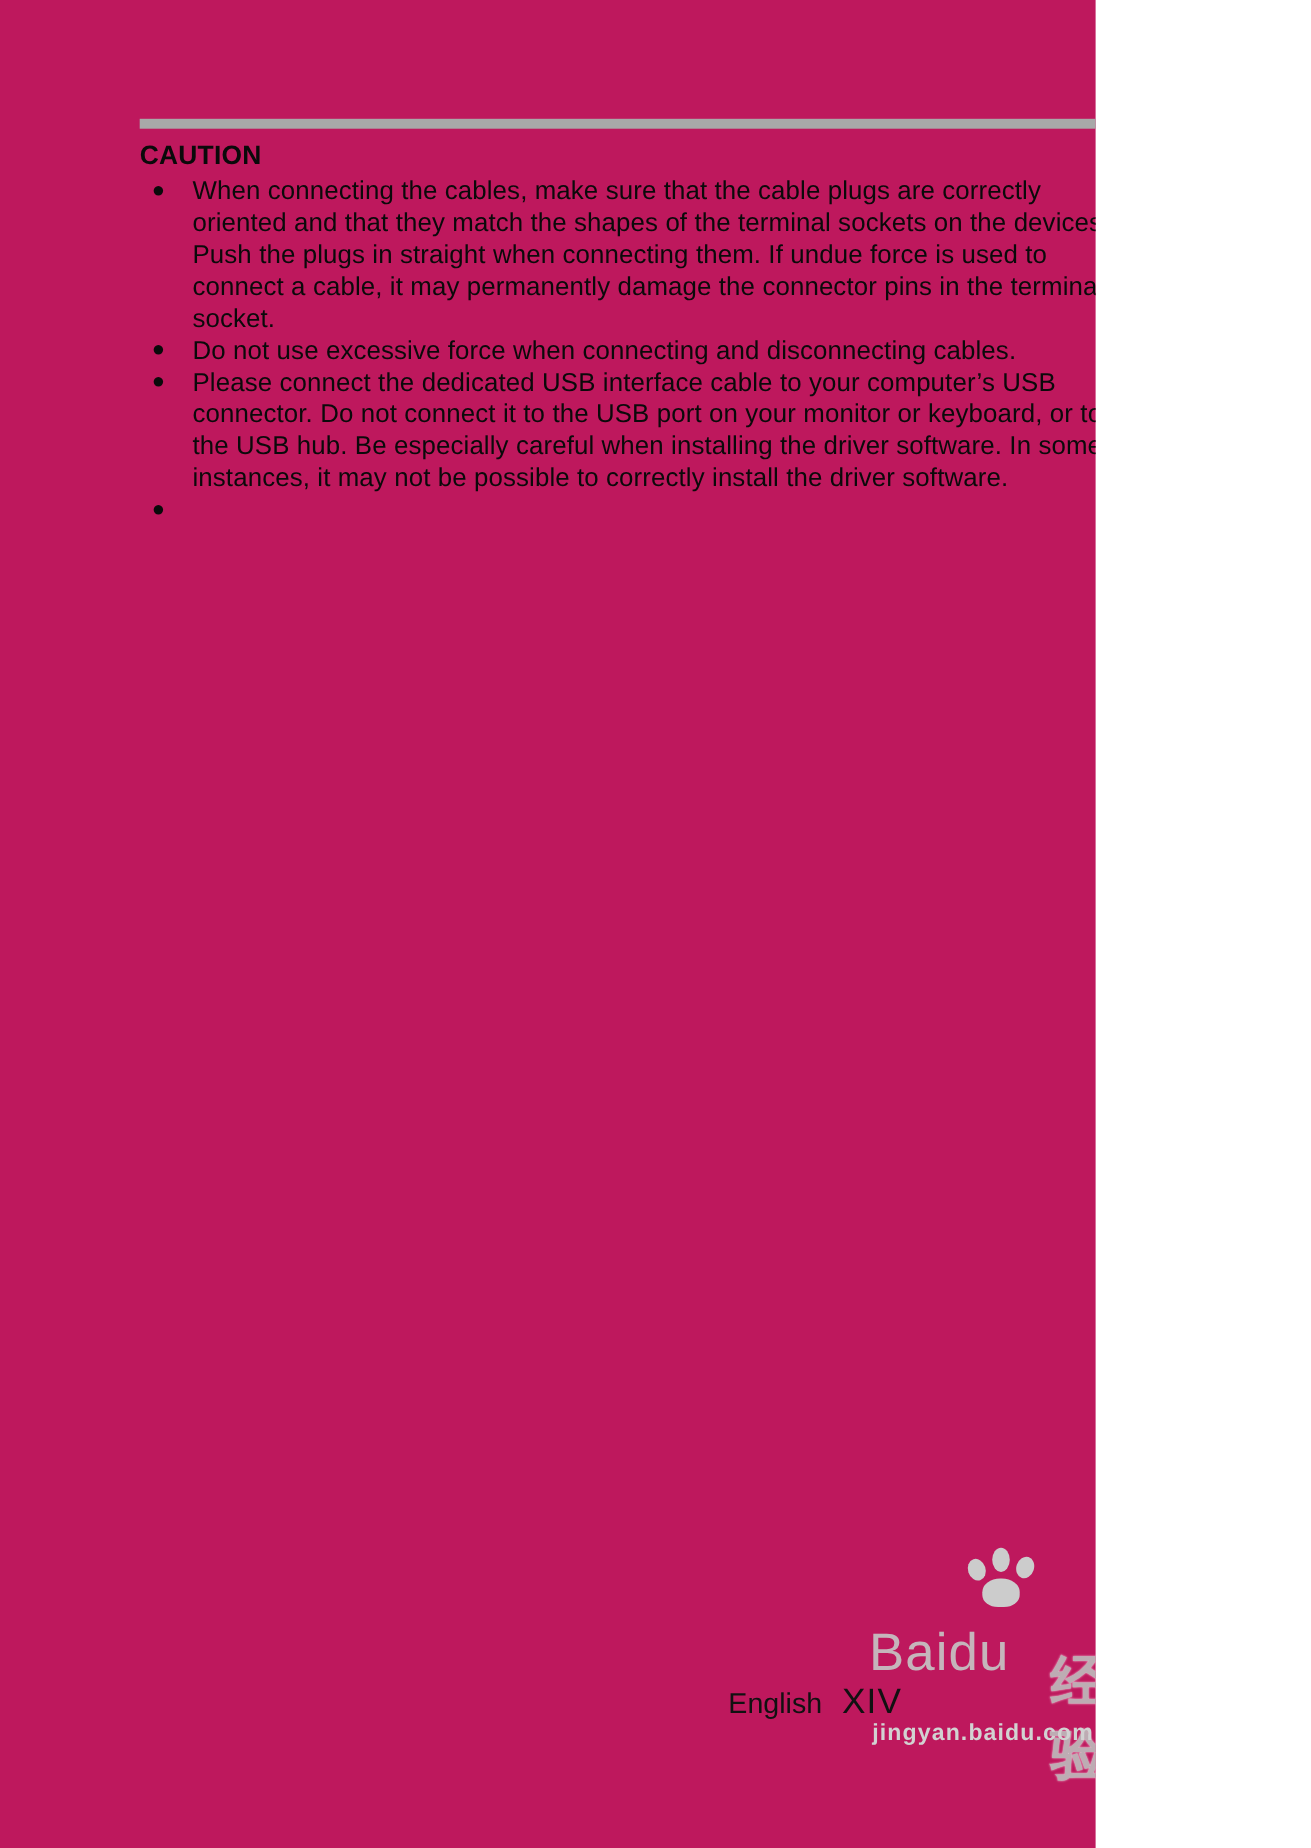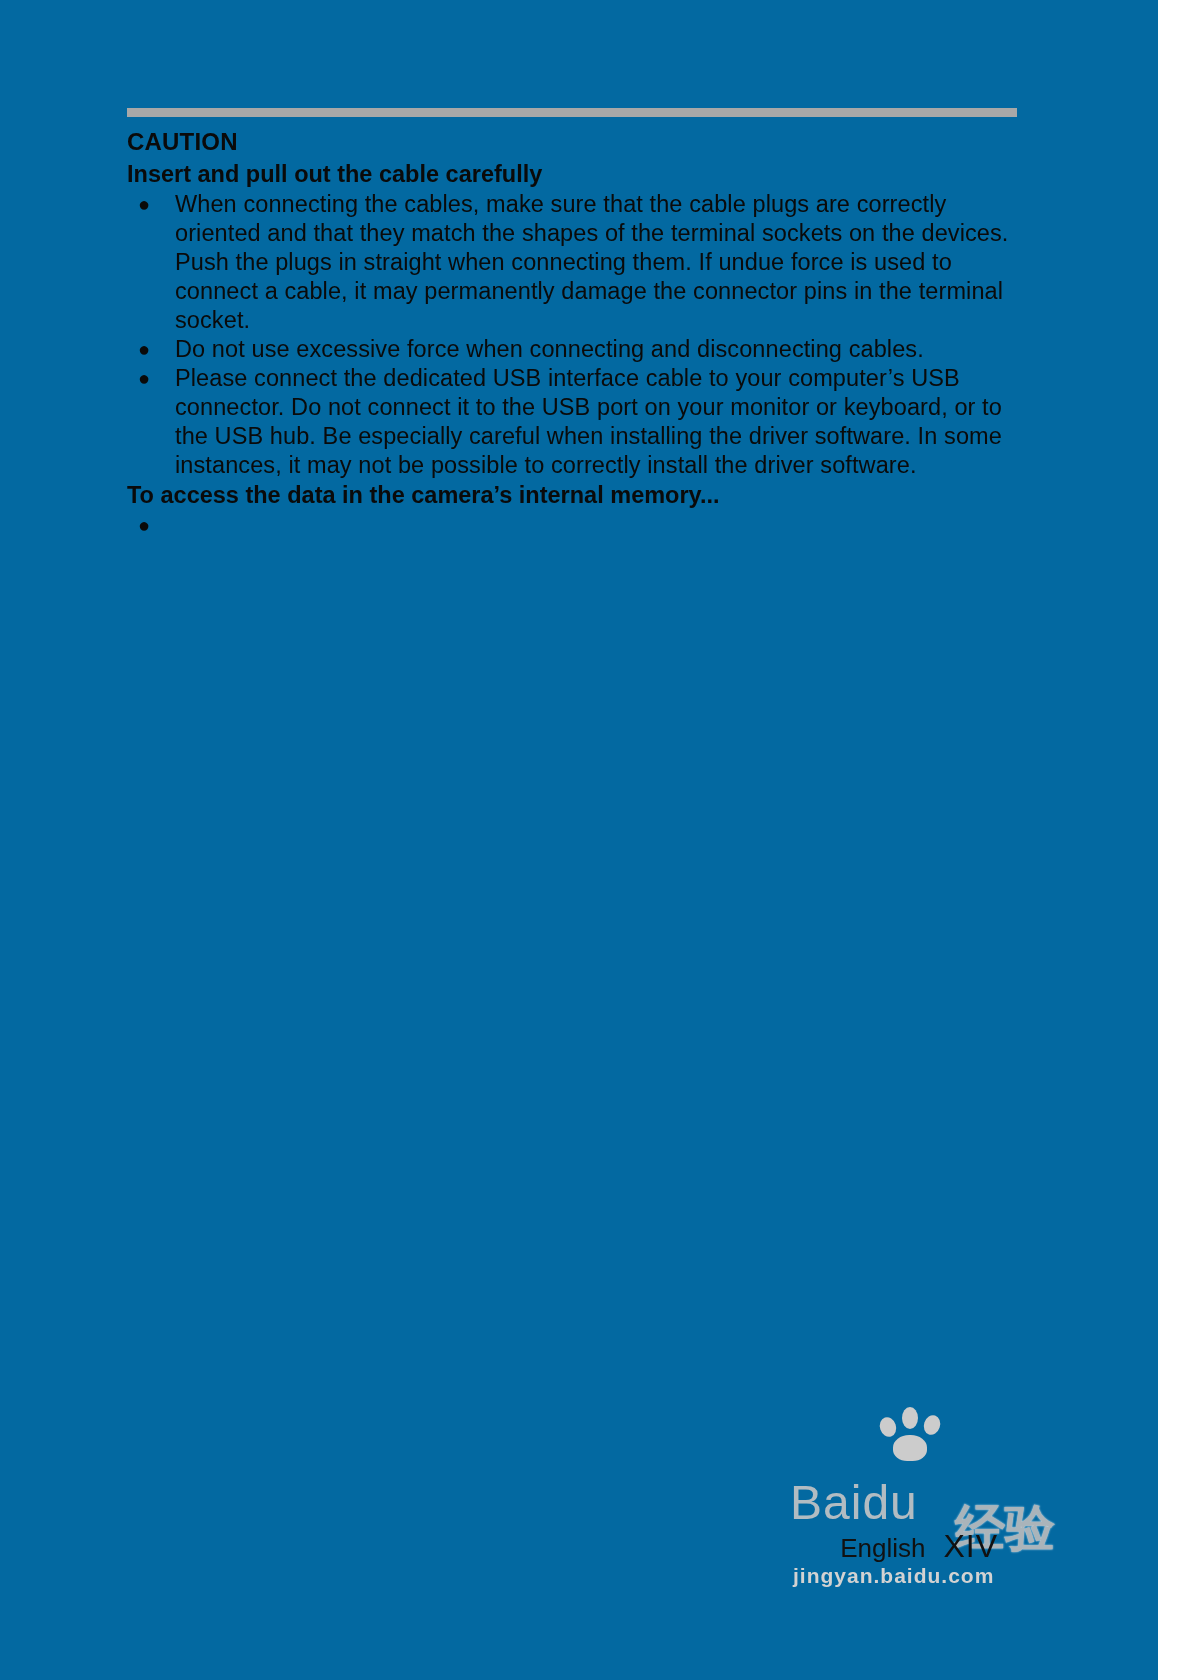--- a/index.html
+++ b/index.html
@@ -3,23 +3,23 @@
 <meta charset="utf-8">
 <style>
   html, body {
     margin: 0;
     padding: 0;
     background: #ffffff;
     font-family: "Liberation Sans", sans-serif;
   }
   .page {
     position: relative;
-    width: 1158px;
+    width: 996px;
     height: 1680px;
-    background: #0369a1;
+    background: #be185d;
     overflow: hidden;
   }
   .content {
     position: absolute;
     left: 127px;
     top: 108px;
     width: 890px;
     color: #0a0a0a;
   }
   .topbar {
@@ -57,21 +57,21 @@
   }
   .bullet-text {
     font-size: 23.5px;
     line-height: 29px;
     letter-spacing: 0.1px;
     margin-left: 20px;
   }
   .footer {
     position: absolute;
     top: 1528px;
-    right: 160px;
+    right: 176px;
     z-index: 3;
     display: flex;
     align-items: baseline;
     gap: 18px;
     color: #111111;
   }
   .footer .lang {
     font-size: 26px;
     font-weight: normal;
   }
@@ -139,38 +139,36 @@
 </head>
 <body>
 
 <div class="page">
 
   <div class="content">
     <div class="topbar"></div>
 
     <div class="h-caution">CAUTION</div>
 
-    <div class="h-sub">Insert and pull out the cable carefully</div>
 
     <div class="bullet-item">
       <div class="bullet-dot">●</div>
       <div class="bullet-text">When connecting the cables, make sure that the cable plugs are correctly oriented and that they match the shapes of the terminal sockets on the devices. Push the plugs in straight when connecting them. If undue force is used to connect a cable, it may permanently damage the connector pins in the terminal socket.</div>
     </div>
 
     <div class="bullet-item">
       <div class="bullet-dot">●</div>
       <div class="bullet-text">Do not use excessive force when connecting and disconnecting cables.</div>
     </div>
 
     <div class="bullet-item">
       <div class="bullet-dot">●</div>
       <div class="bullet-text">Please connect the dedicated USB interface cable to your computer’s USB connector. Do not connect it to the USB port on your monitor or keyboard, or to the USB hub. Be especially careful when installing the driver software. In some instances, it may not be possible to correctly install the driver software.</div>
     </div>
 
-    <div class="h-sub">To access the data in the camera’s internal memory...</div>
 
     <div class="bullet-item">
       <div class="bullet-dot">●</div>
     </div>
   </div>
 
   <div class="watermark wm-paw">
     <span class="paw-toe toe1"></span>
     <span class="paw-toe toe2"></span>
     <span class="paw-toe toe3"></span>

